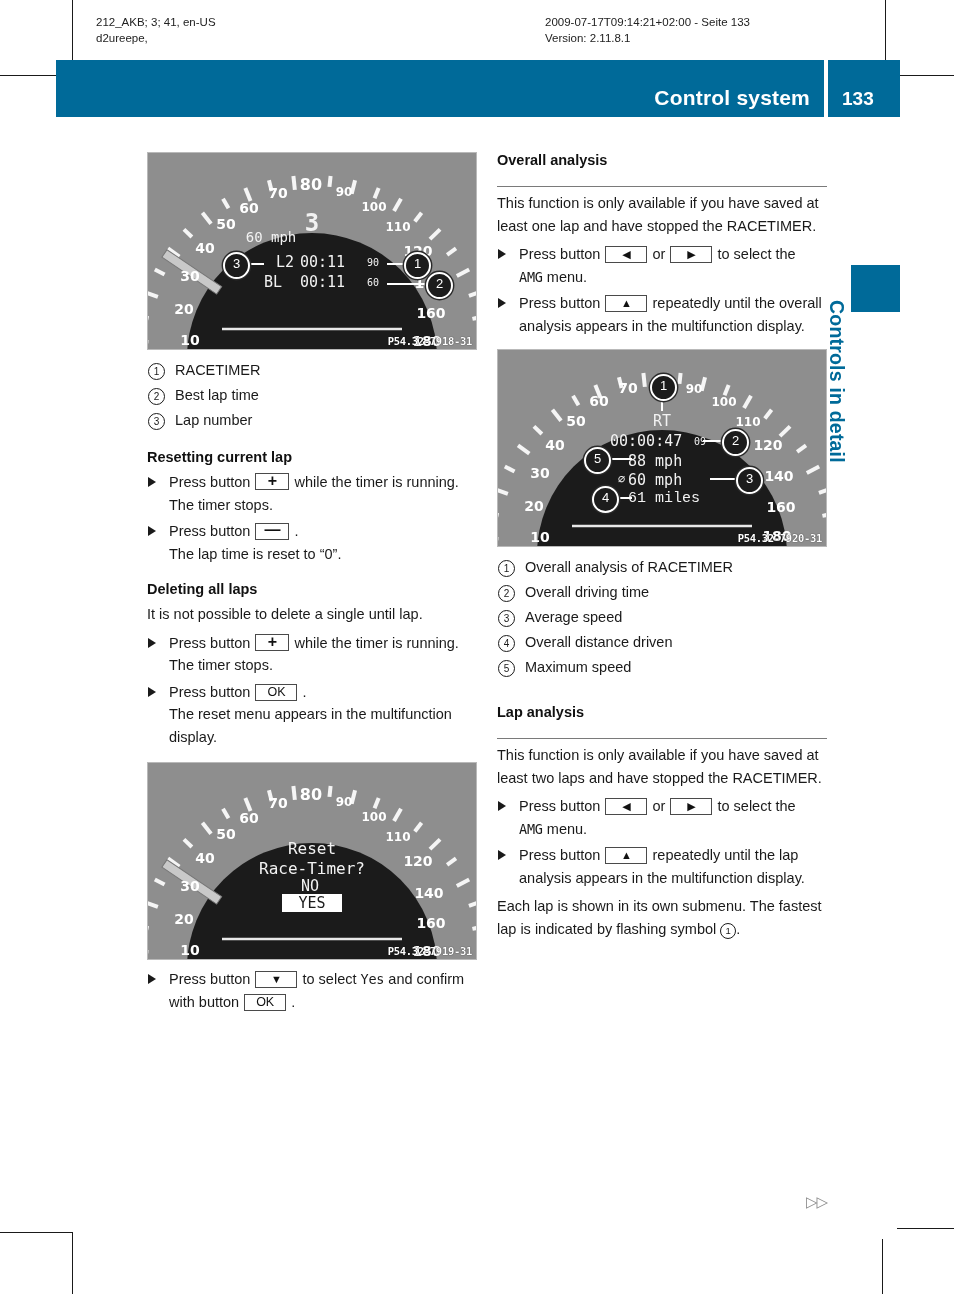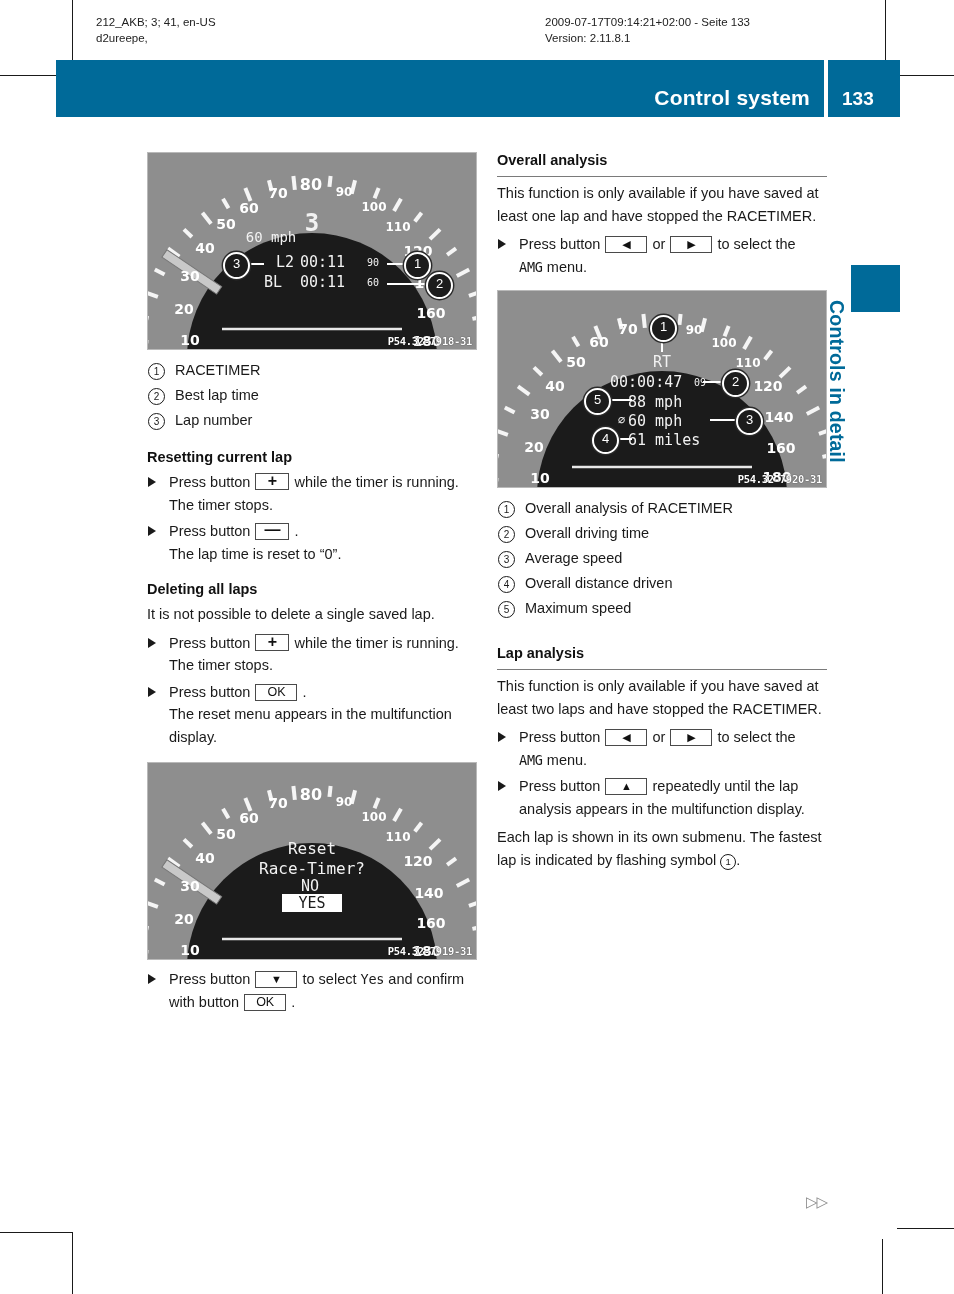--- a/index.html
+++ b/index.html
@@ -158,21 +158,21 @@
   h3.sub {
     font-size: 14.5px;
     font-weight: bold;
     margin: 16px 0 6px 0;
     color: #111;
   }
   h3.ruled {
     font-size: 14.5px;
     font-weight: bold;
     margin: 0 0 5px 0;
-    padding-bottom: 8px;
+    padding-bottom: 18px;
     border-bottom: 1.6px solid #7a7a7a;
     color: #111;
   }
   h3.ruled.spaced { margin-top: 24px; }
 
   p.body {
     font-size: 14.5px;
     line-height: 22.5px;
     margin: 0 0 6px 0;
     color: #1a1a1a;
@@ -502,21 +502,21 @@
 
   <div class="step">
     <span class="arrow"></span>
     <span>Press button</span>
     <span class="key"><span class="minus">—</span></span>
     <span>.</span>
     <span class="result">The lap time is reset to “0”.</span>
   </div>
 
   <h3 class="sub">Deleting all laps</h3>
-  <p class="body">It is not possible to delete a single saved lap.</p>
+  <p class="body">It is not possible to delete a single until lap.</p>
 
   <div class="step">
     <span class="arrow"></span>
     <span>Press button</span>
     <span class="key"><span class="plus">+</span></span>
     <span>while the timer is running.</span>
     <span class="result">The timer stops.</span>
   </div>
 
   <div class="step">
@@ -719,20 +719,26 @@
     <span class="arrow"></span>
     <span>Press button</span>
     <span class="key wide"><span class="glyph">◀</span></span>
     <span>or</span>
     <span class="key wide"><span class="glyph">▶</span></span>
     <span>to select the</span>
     <span class="mono-ui">AMG</span>
     <span>menu.</span>
   </div>
 
+  <div class="step">
+    <span class="arrow"></span>
+    <span>Press button</span>
+    <span class="key wide"><span class="glyph">▲</span></span>
+    <span>repeatedly until the overall analysis appears in the multifunction display.</span>
+  </div>
 
   <div class="figure" style="margin-top:12px;">
     <div class="fig-frame">
       <div class="gauge-wrap">
         <svg class="gauge-svg" width="328" height="196" viewBox="0 0 328 196">
           <rect x="0" y="0" width="328" height="196" fill="#8e8e8e"></rect>
           <g stroke="#f5f5f5" stroke-width="4">
             <g transform="translate(164,200)">
               <g transform="rotate(-166)">
                   <line x1="0" y1="-178" x2="0" y2="-164"></line>
@@ -881,21 +887,21 @@
             <text x="279" y="191">180</text>
           </g>
         </svg>
 
         <div class="mfd-text" style="left:134px;top:62px;width:60px;font-size:15px;">RT</div>
         <div class="mfd-text" style="left:112px;top:82px;width:110px;font-size:15px;text-align:left;">00:00:47</div>
         <div class="mfd-text" style="left:196px;top:86px;width:22px;font-size:10px;text-align:left;">09</div>
         <div class="mfd-text" style="left:130px;top:102px;width:100px;font-size:15px;text-align:left;">88 mph</div>
         <div class="mfd-text" style="left:120px;top:122px;width:14px;font-size:12px;text-align:left;">⌀</div>
         <div class="mfd-text" style="left:130px;top:121px;width:100px;font-size:15px;text-align:left;">60 mph</div>
-        <div class="mfd-text" style="left:130px;top:140px;width:110px;font-size:15px;text-align:left;">61 miles</div>
+        <div class="mfd-text" style="left:130px;top:140px;width:110px;font-size:15px;text-align:left;font-family:Liberation Mono, monospace;">61 miles</div>
 
         <div class="leader vert" style="left:163px;top:45px;height:16px;width:1.6px;"></div>
         <div class="callout" style="left:152px;top:24px;">1</div>
 
         <div class="leader" style="left:205px;top:90px;width:24px;"></div>
         <div class="callout" style="left:224px;top:79px;">2</div>
 
         <div class="leader" style="left:212px;top:128px;width:30px;"></div>
         <div class="callout" style="left:238px;top:117px;">3</div>
 

